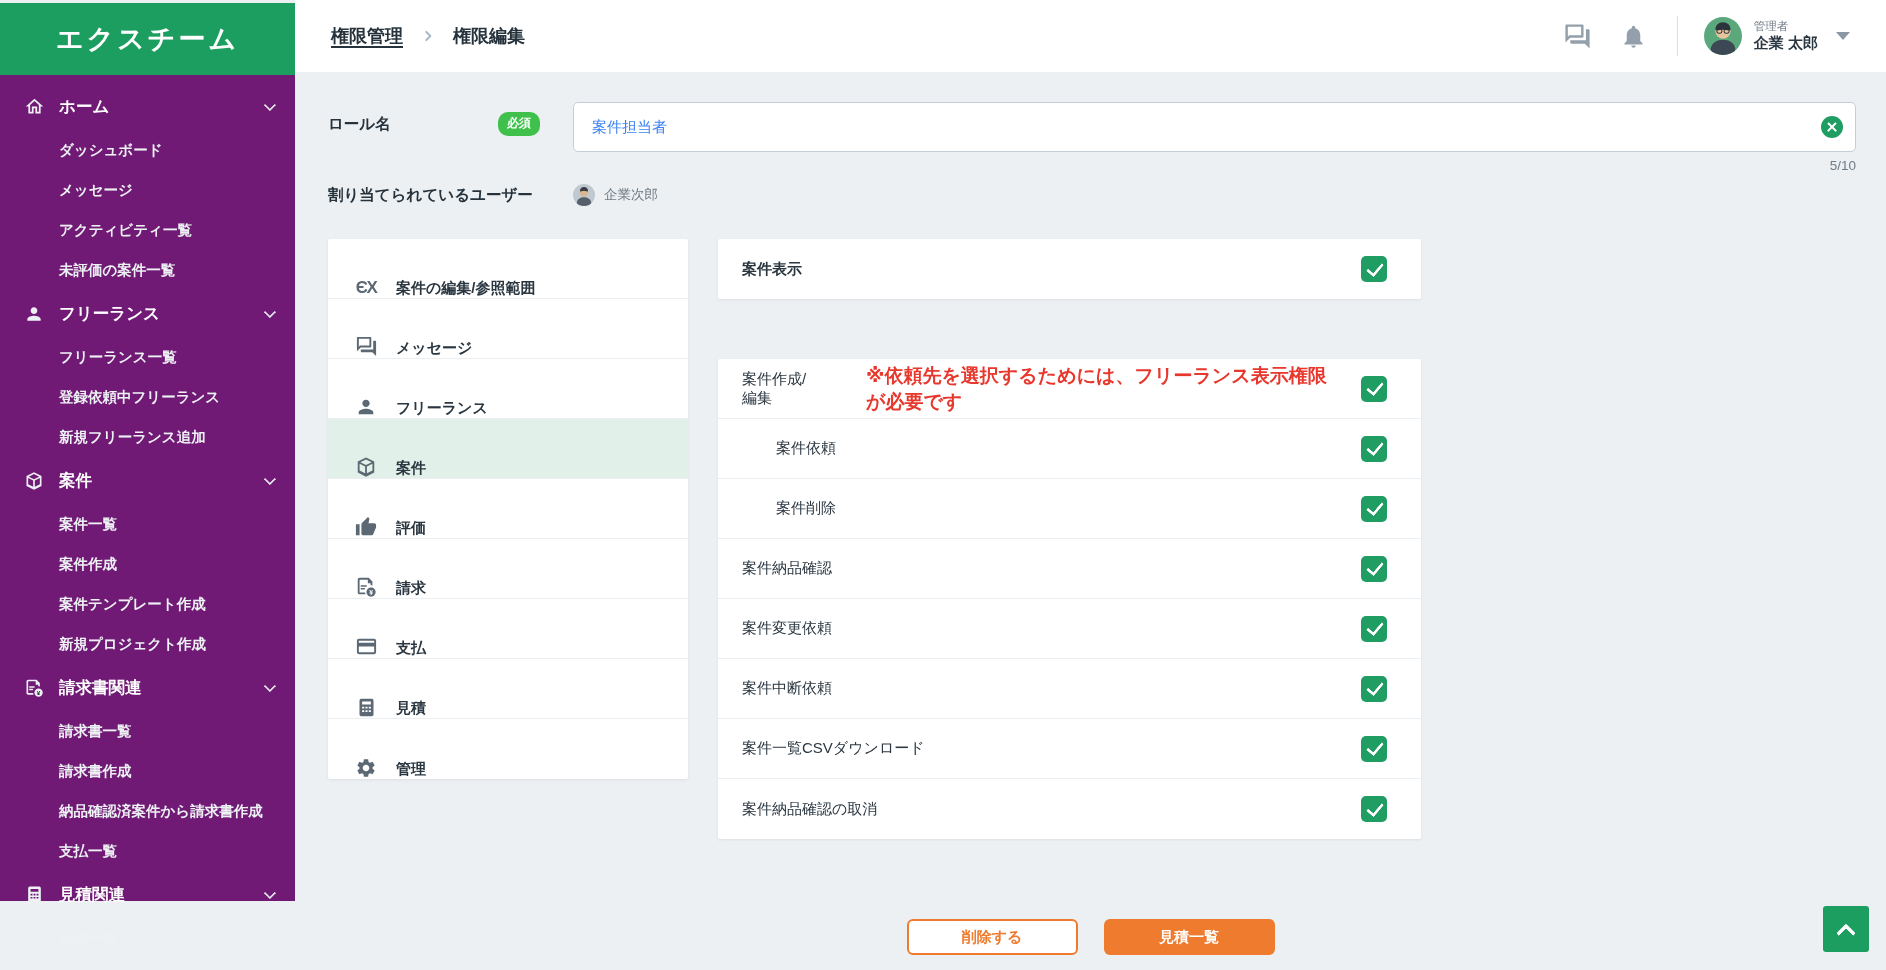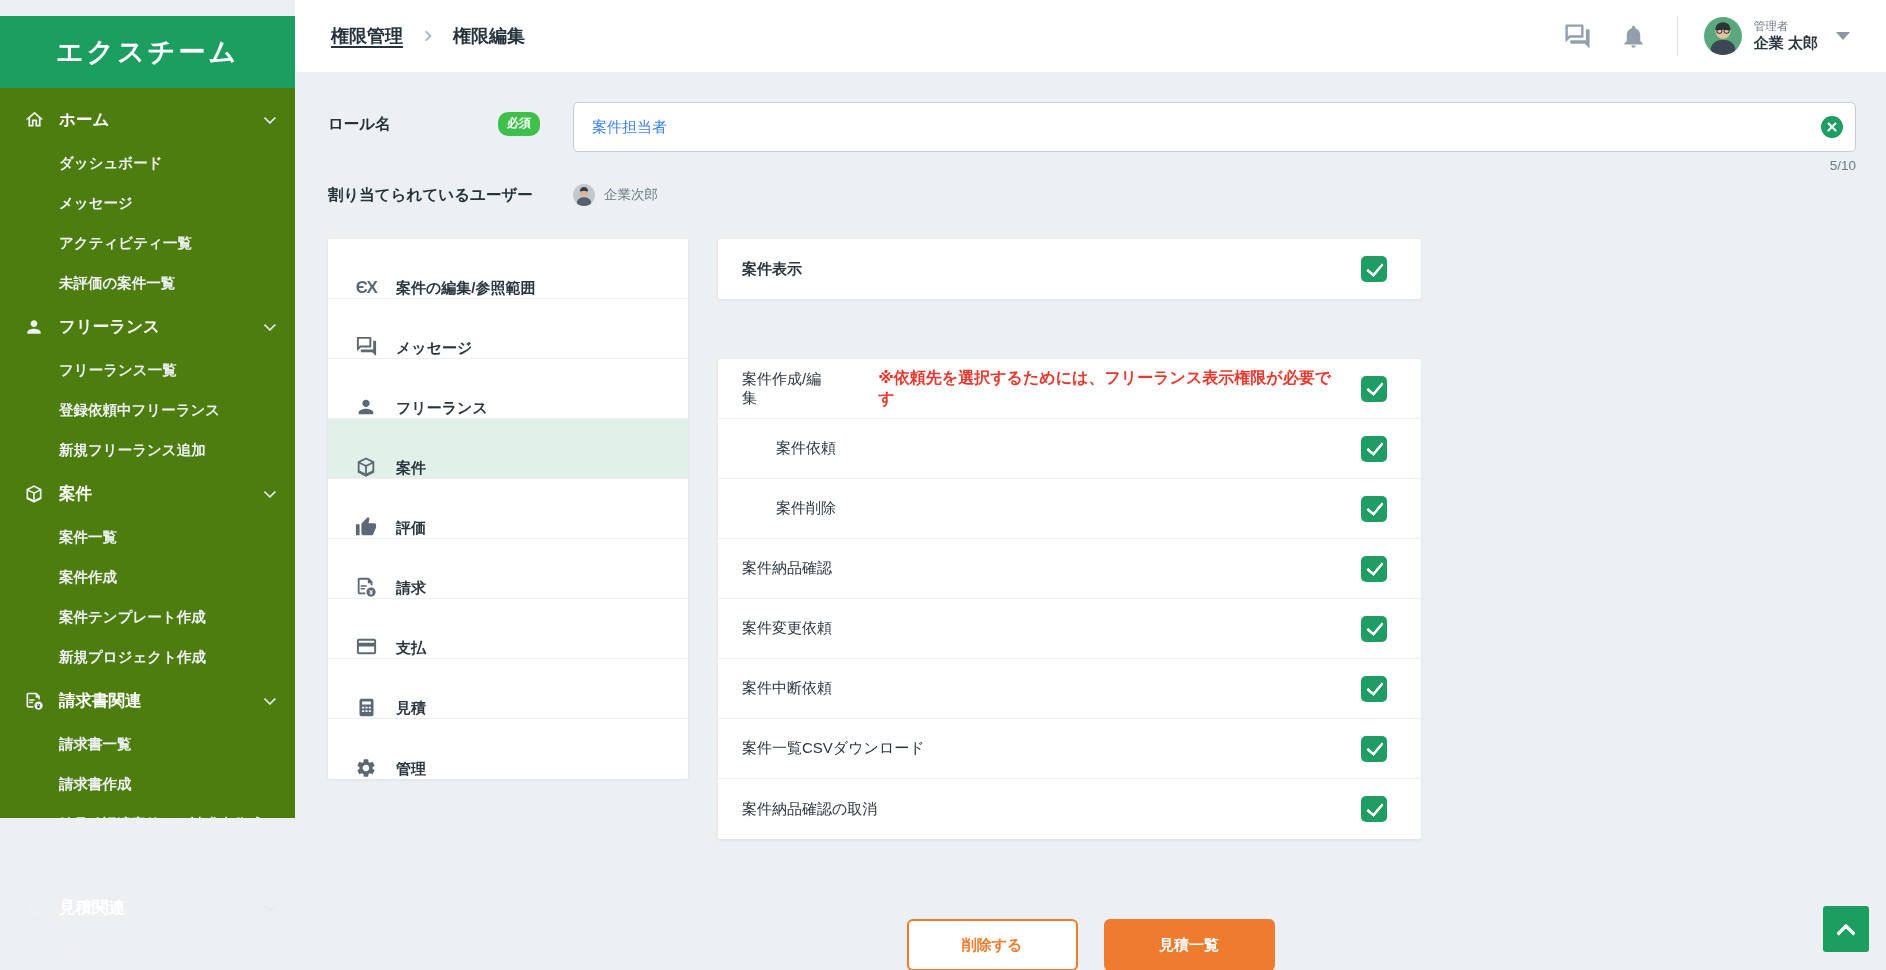--- a/index.html
+++ b/index.html
@@ -4,21 +4,21 @@
 <style>
   * { margin:0; padding:0; box-sizing:border-box; }
   html,body { width:1886px; height:970px; }
   body {
     position:relative; overflow:hidden;
     background:#edf0f3;
     font-family:"Liberation Sans","DejaVu Sans",sans-serif;
     color:#2a3640;
   }
   
-  .sidebar { position:absolute; left:0; top:16px; width:295px; height:802px; background:#4d7c0f; }
+  .sidebar { position:absolute; left:0; top:3px; width:295px; height:898px; background:#701a75; }
   .logo { height:72px; background:#1d9e61; display:flex; align-items:center; justify-content:center;
           color:#fff; font-size:27px; font-weight:bold; letter-spacing:3px; }
   .nav { padding-top:8px; }
   .nav-section { display:flex; align-items:center; height:47px; padding:0 22px; color:#fff;
                  font-weight:bold; font-size:16.5px; cursor:pointer; }
   .nav-section .sicon { width:24px; margin-right:13px; display:flex; justify-content:center; }
   .chev-down { width:9px; height:9px; border-right:2.5px solid #e6ebef; border-bottom:2.5px solid #e6ebef;
                transform:rotate(45deg) translateY(-2px); margin-left:auto; border-radius:1px; }
   .nav-sub { display:block; height:40px; line-height:40px; padding-left:59px; color:#eef1f4;
              font-size:14.5px; font-weight:600; cursor:pointer; white-space:nowrap; }
@@ -71,28 +71,28 @@
   .micon { width:28px; margin-right:16px; display:flex; justify-content:center; flex:none; }
   .ex-glyph { font-size:17px; font-weight:bold; color:#5c6874; letter-spacing:-1.5px; font-style:normal; }
   .perm-col { width:703px; display:flex; flex-direction:column; }
   .perm-card { background:#fff; border-radius:2px; box-shadow:0 1px 3px rgba(20,30,40,.08); }
   .perm-gap { height:60px; }
   .perm-row { height:60px; display:flex; align-items:center; padding:0 34px 0 24px;
               border-bottom:1px solid #eceff2; font-size:15px; color:#2a3640;gap:28px; }
   .perm-card .perm-row:last-child { border-bottom:none; }
   .perm-row.head .perm-label { font-weight:bold; }
   .perm-row.indent { padding-left:58px; }
-  .note { color:#e8372c; font-size:16px; font-weight:600; margin-left:17px; }
+  .note { color:#e8372c; font-size:19px; font-weight:600; margin-left:17px; }
   .checkbox { width:26px; height:26px; border-radius:5px; background:#1f9d62; position:relative;
               margin-left:auto; flex:none; cursor:pointer; }
   .checkbox::after { content:""; position:absolute; left:8.5px; top:3.5px; width:7px; height:13px;
               border-right:3px solid #fff; border-bottom:3px solid #fff; transform:rotate(40deg); border-radius:1px; }
   
   .actions { display:flex; justify-content:center; gap:26px; margin-top:80px; }
-  .btn { height:52px; width:171px; border-radius:6px; font-size:15px; font-weight:bold;
+  .btn { height:36px; width:171px; border-radius:6px; font-size:15px; font-weight:bold;
          display:flex; align-items:center; justify-content:center; cursor:pointer; }
   .btn.outline { background:#fff; border:2px solid #ee7b2e; color:#ee7b2e; }
   .btn.solid { background:#ee7b2e; border:none; color:#fff; }
   
   .scroll-top { position:absolute; right:17px; bottom:18px; width:46px; height:46px; background:#1d9e61;
                 border-radius:3px; display:flex; align-items:center; justify-content:center; cursor:pointer; }
   .chev-up { width:14px; height:14px; border-top:4px solid #fff; border-left:4px solid #fff;
              transform:rotate(45deg) translate(3px,3px); border-radius:2px; }
 </style>
 </head>

